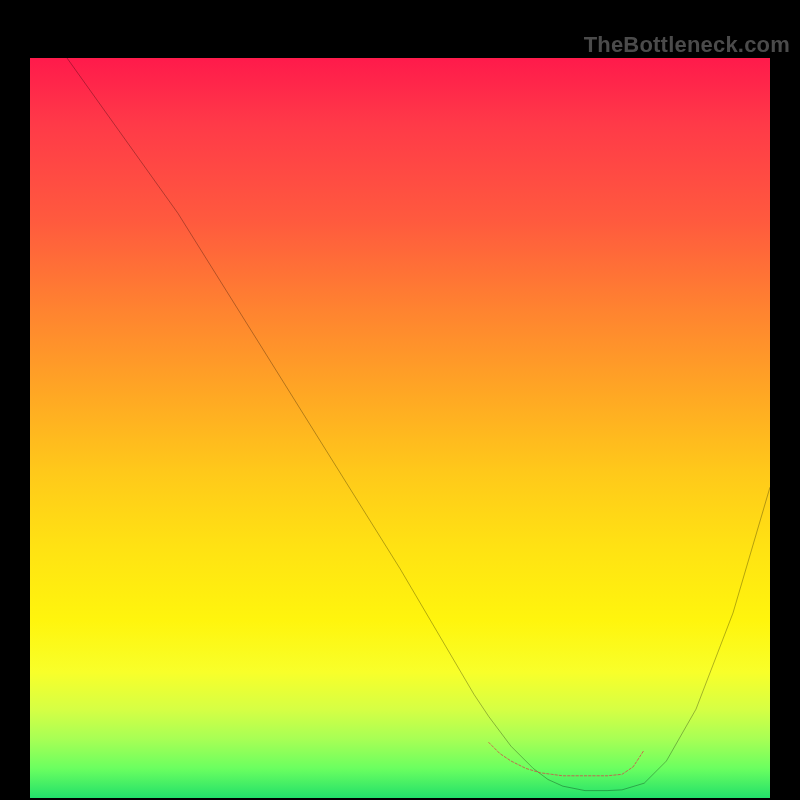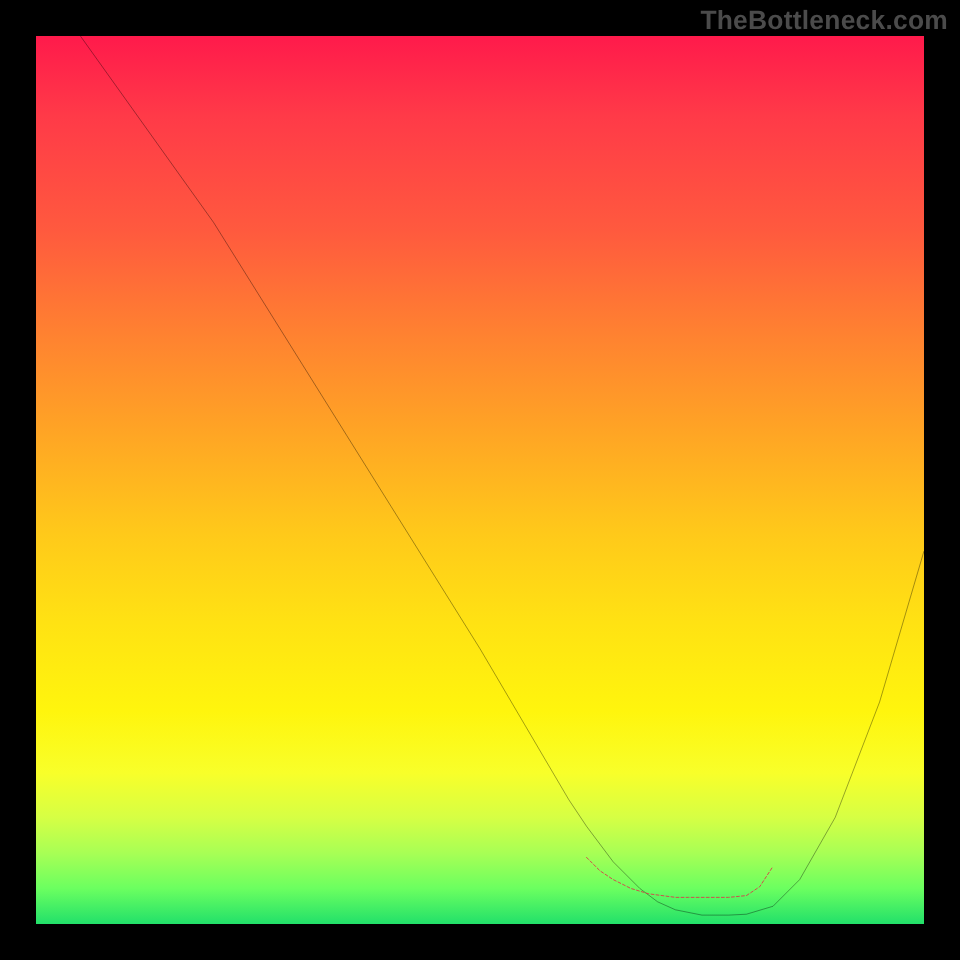--- a/index.html
+++ b/index.html
@@ -9,20 +9,21 @@
     height: 800px;
     background: #000;
     font-family: Arial, Helvetica, sans-serif;
     overflow: hidden;
   }
   .frame {
     position: relative;
     width: 800px;
     height: 663px;
     background: #000;
+    margin-top: 28px;
   }
   .watermark {
     position: absolute;
     top: 4px;
     right: 10px;
     color: #4b4b4b;
     font-size: 22px;
     font-weight: 600;
     letter-spacing: 0.2px;
     user-select: none;

